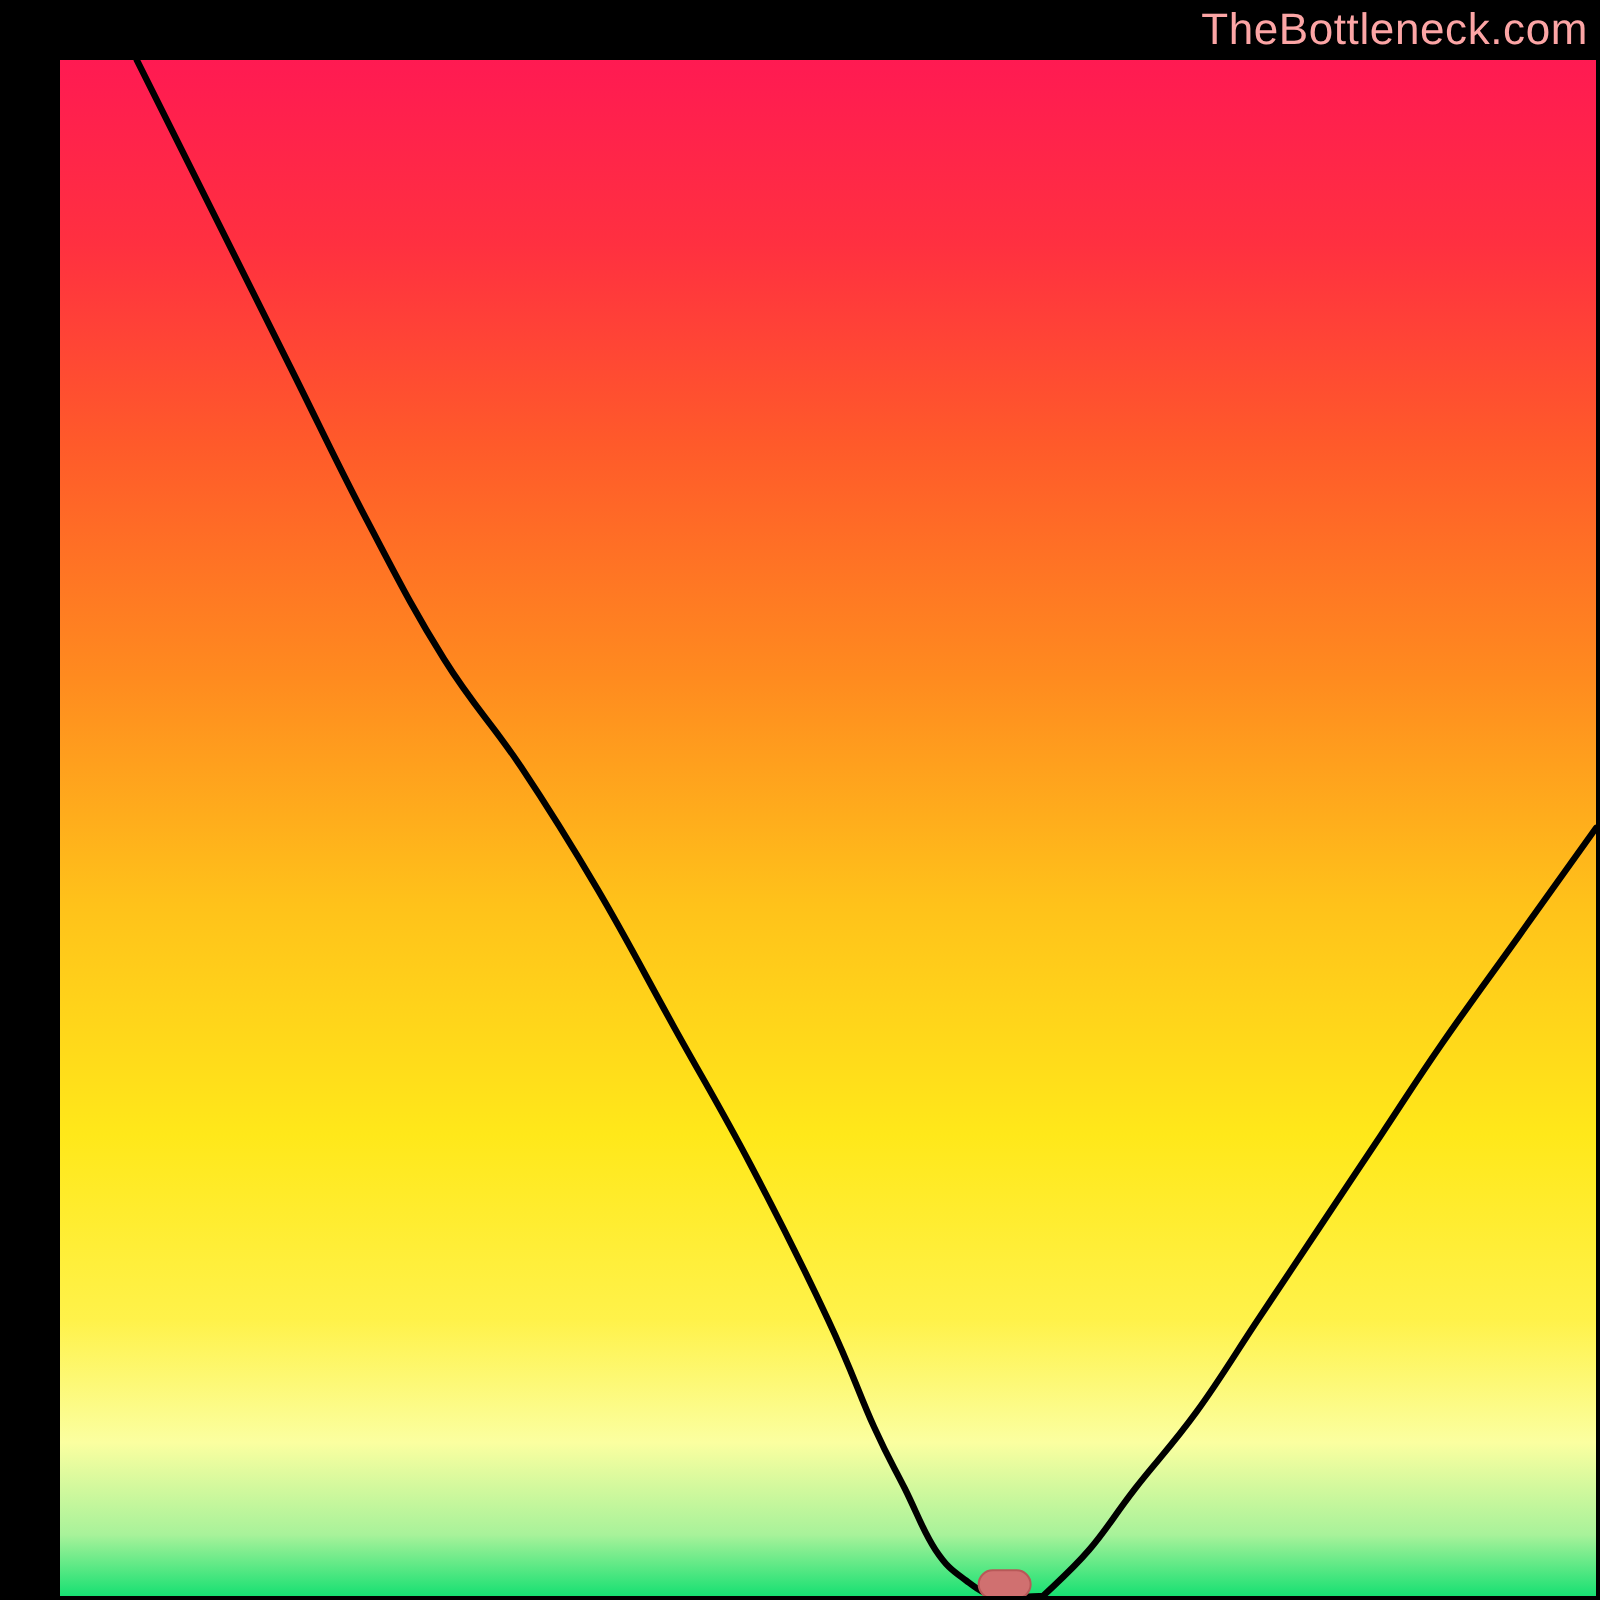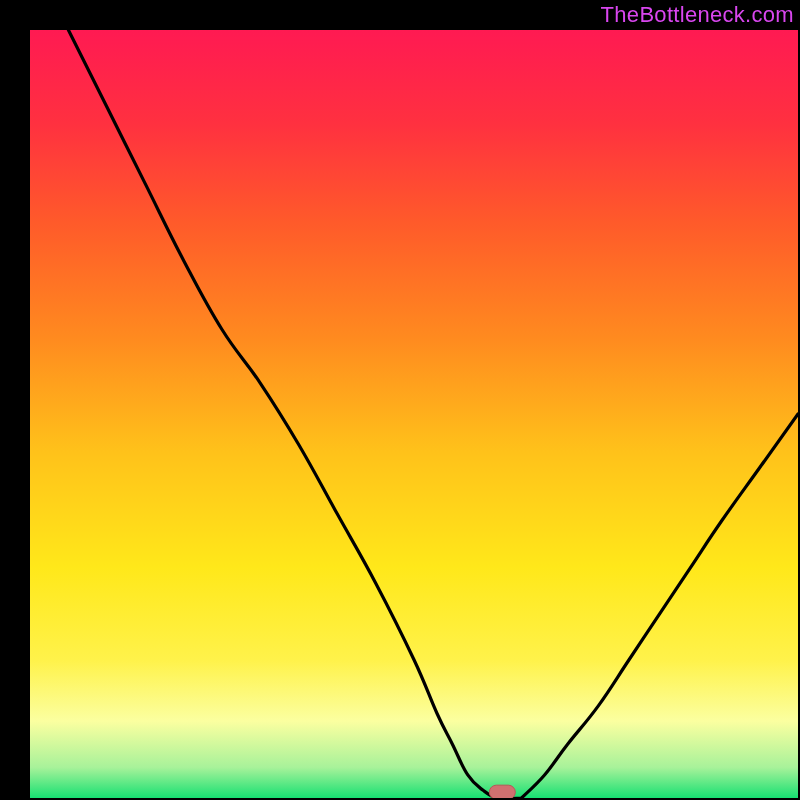--- a/index.html
+++ b/index.html
@@ -14,21 +14,21 @@
   .frame {
     position: relative;
     width: 800px;
     height: 800px;
     background: #000;
   }
   .watermark {
     position: absolute;
     top: 2px;
     right: 6px;
-    color: #d946ef;
+    color: #fca5a5;
     font-size: 22px;
     font-weight: 500;
     letter-spacing: 0.3px;
     z-index: 3;
     user-select: none;
   }
   .plot {
     position: absolute;
     left: 30px;
     top: 30px;

